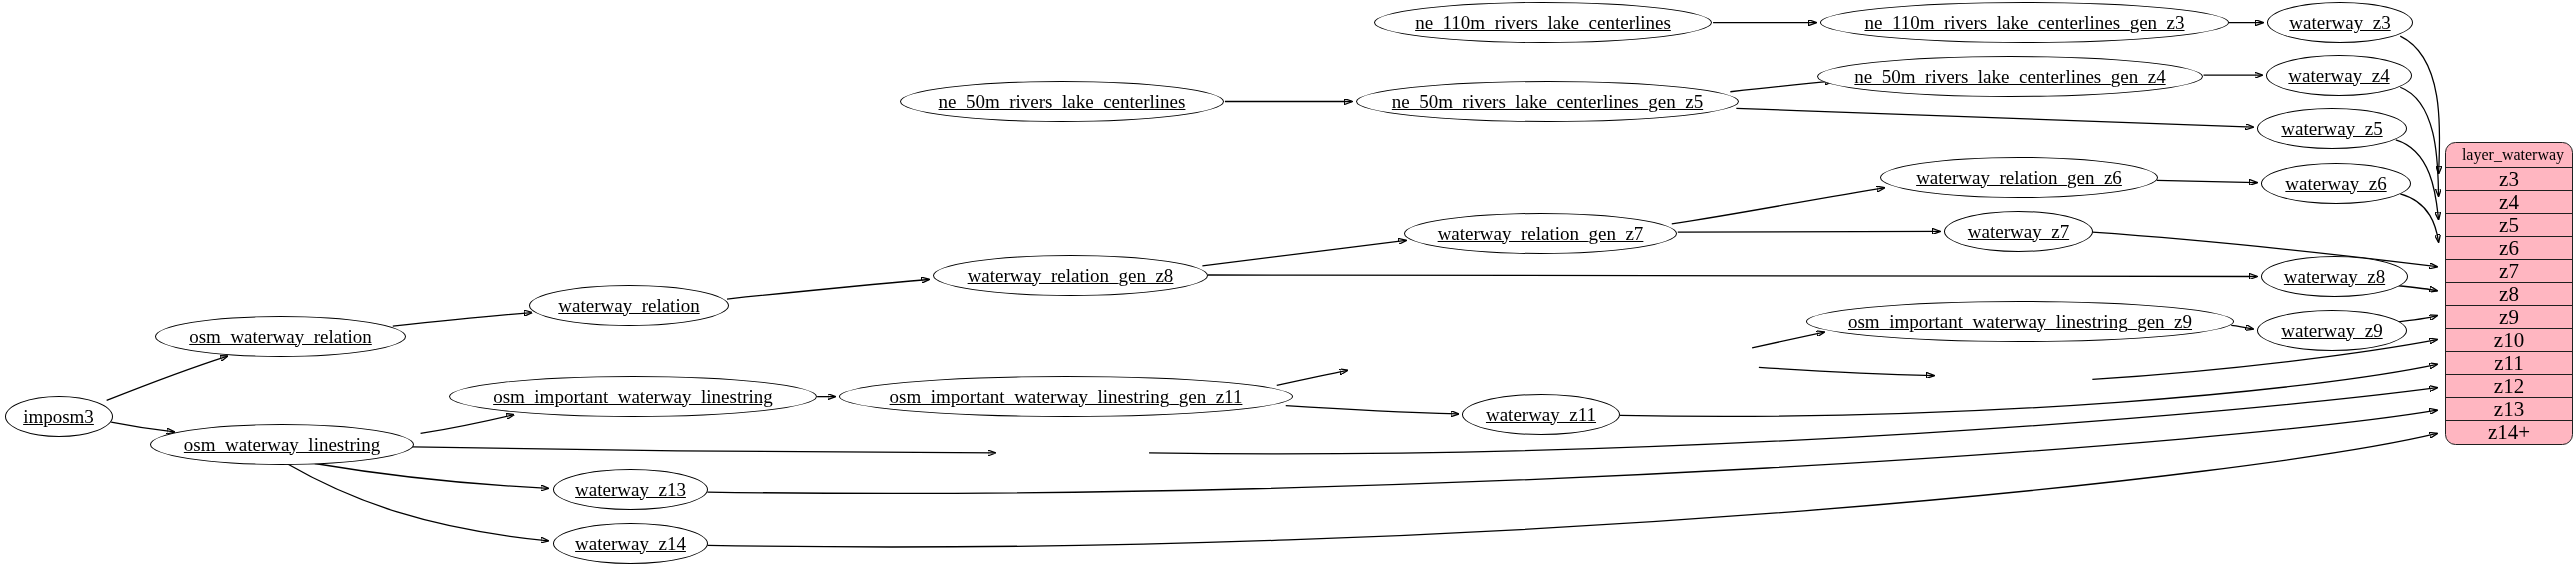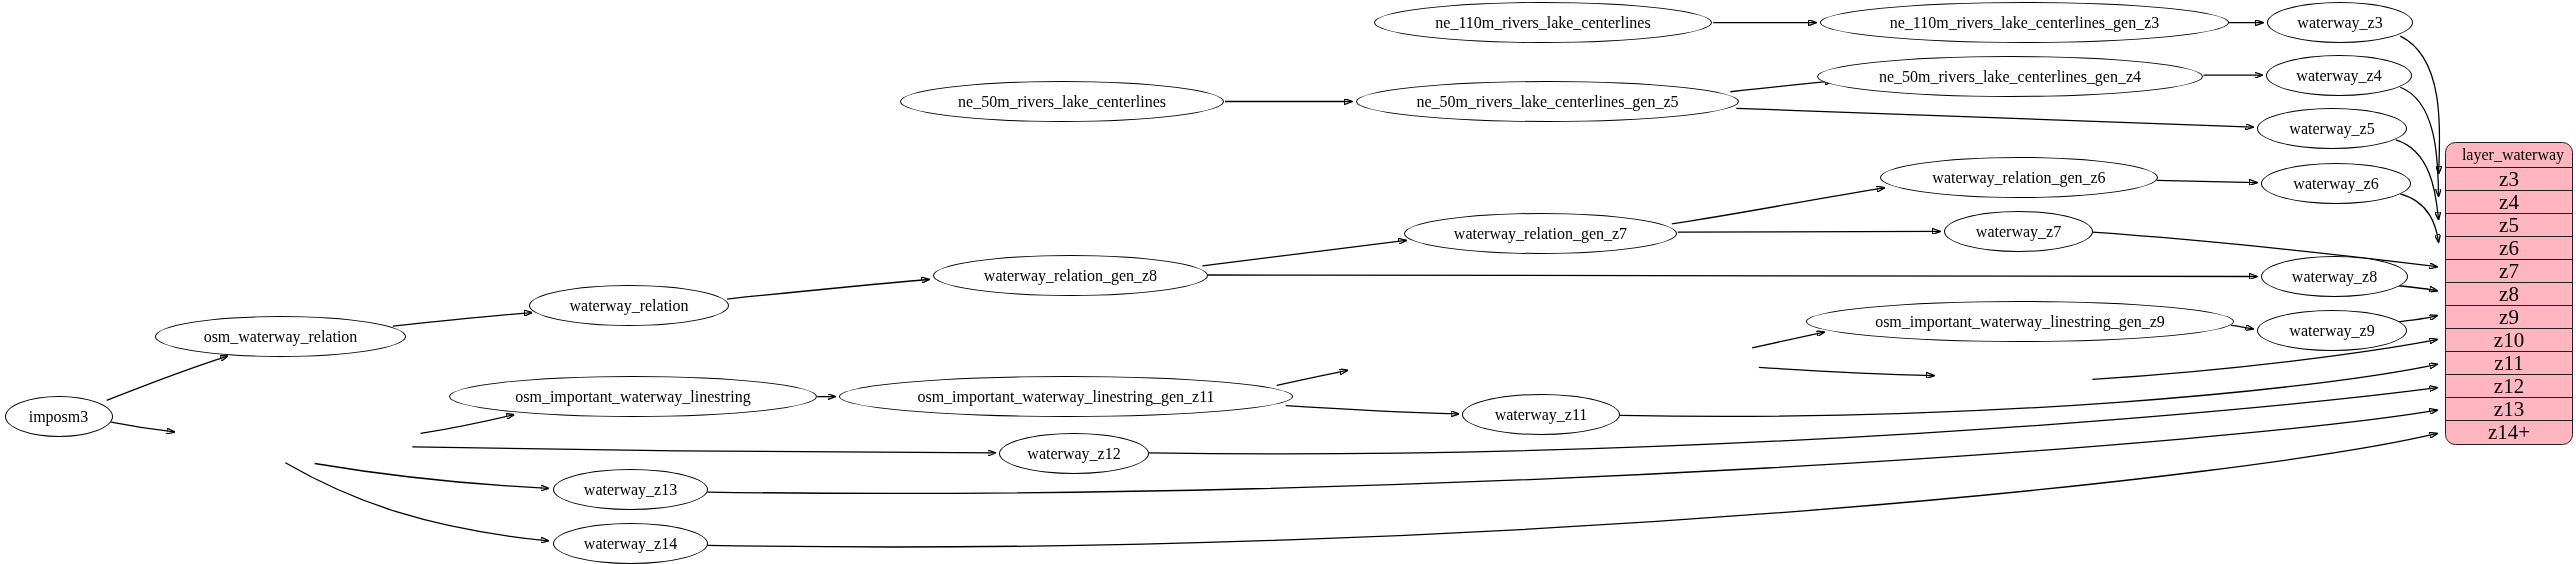--- a/index.html
+++ b/index.html
@@ -2,21 +2,21 @@
 <html style="font-size:12px"><head>
 <meta charset="utf-8">
 <style>
   html,body{margin:0;padding:0;background:#ffffff;}
   .canvas{position:relative;width:2576px;height:565px;background:#ffffff;overflow:hidden;
           font-family:"Liberation Serif", serif;color:#000;}
   .edges{position:absolute;left:0;top:0;}
   .edges path{fill:none;stroke:#000;stroke-width:1.7px;}
   .node{position:absolute;height:41px;border:1.4px solid #000;border-radius:50%;
         background:#fff;display:flex;align-items:center;justify-content:center;
-        font-size:16px;white-space:nowrap;box-sizing:border-box;z-index:2;}
+        font-size:19px;white-space:nowrap;box-sizing:border-box;z-index:2;text-decoration:underline;}
   .rtable{position:absolute;left:2445px;top:142px;width:128px;box-sizing:border-box;
           background:#ffb6c1;border:1.5px solid #1f1f1f;border-radius:10.5px;overflow:hidden;
           display:flex;flex-direction:column;z-index:2;}
   .rtable .thead{height:25px;display:flex;align-items:center;justify-content:center;
           font-size:16px;border-bottom:1.2px solid #1f1f1f;box-sizing:border-box;padding-left:8px;}
   .rtable .trow{height:23px;display:flex;align-items:center;justify-content:center;
           font-size:21px;border-bottom:1.2px solid #1f1f1f;box-sizing:border-box;}
   .rtable .trow:last-child{border-bottom:none;}
 </style>
 </head>
@@ -64,25 +64,25 @@
     <path d="M3185,429 C3215,426 3235,423 3245,420" marker-end="url(#arr)"></path>
     <path d="M2786,505 C2990,492 3160,468 3245,452" marker-end="url(#arr)"></path>
     <path d="M2157,553 C2640,562 3080,520 3245,485" marker-end="url(#arr)"></path>
     <path d="M1530,603 C2240,614 2980,551 3245,516" marker-end="url(#arr)"></path>
     <path d="M942,655 C1900,670 2980,591 3245,546" marker-end="url(#arr)"></path>
     <path d="M942,726 C2000,745 3010,634 3245,577" marker-end="url(#arr)"></path>
   </svg>
 
   <div class="node" style="left:4.5px;top:396px;width:108px;">imposm3</div>
   <div class="node" style="left:155px;top:316px;width:251px;">osm_waterway_relation</div>
+  <div class="node" style="left:150px;top:424px;width:264px;">osm_waterway_linestring</div>
   <div class="node" style="left:529px;top:285px;width:200px;text-align:right;">waterway_relation</div>
   <div class="node" style="left:449px;top:376px;width:368px;">osm_important_waterway_linestring</div>
   <div class="node" style="left:933px;top:255px;width:275px;">waterway_relation_gen_z8</div>
   <div class="node" style="left:839px;top:376px;width:454px;">osm_important_waterway_linestring_gen_z11</div>
-  <div class="node" style="left:999px;top:433px;width:150px;">waterway_z12</div>
   <div class="node" style="left:553px;top:469px;width:155px;">waterway_z13</div>
   <div class="node" style="left:553px;top:523px;width:155px;">waterway_z14</div>
   <div class="node" style="left:900px;top:81px;width:324px;">ne_50m_rivers_lake_centerlines</div>
   <div class="node" style="left:1356px;top:81px;width:383px;">ne_50m_rivers_lake_centerlines_gen_z5</div>
   <div class="node" style="left:1404px;top:213px;width:273px;">waterway_relation_gen_z7</div>
   <div class="node" style="left:1462px;top:394px;width:158px;">waterway_z11</div>
   <div class="node" style="left:1374px;top:2.3px;width:338px;">ne_110m_rivers_lake_centerlines</div>
   <div class="node" style="left:1820px;top:2.3px;width:409px;">ne_110m_rivers_lake_centerlines_gen_z3</div>
   <div class="node" style="left:1817px;top:56px;width:386px;">ne_50m_rivers_lake_centerlines_gen_z4</div>
   <div class="node" style="left:1880px;top:157px;width:278px;">waterway_relation_gen_z6</div>

